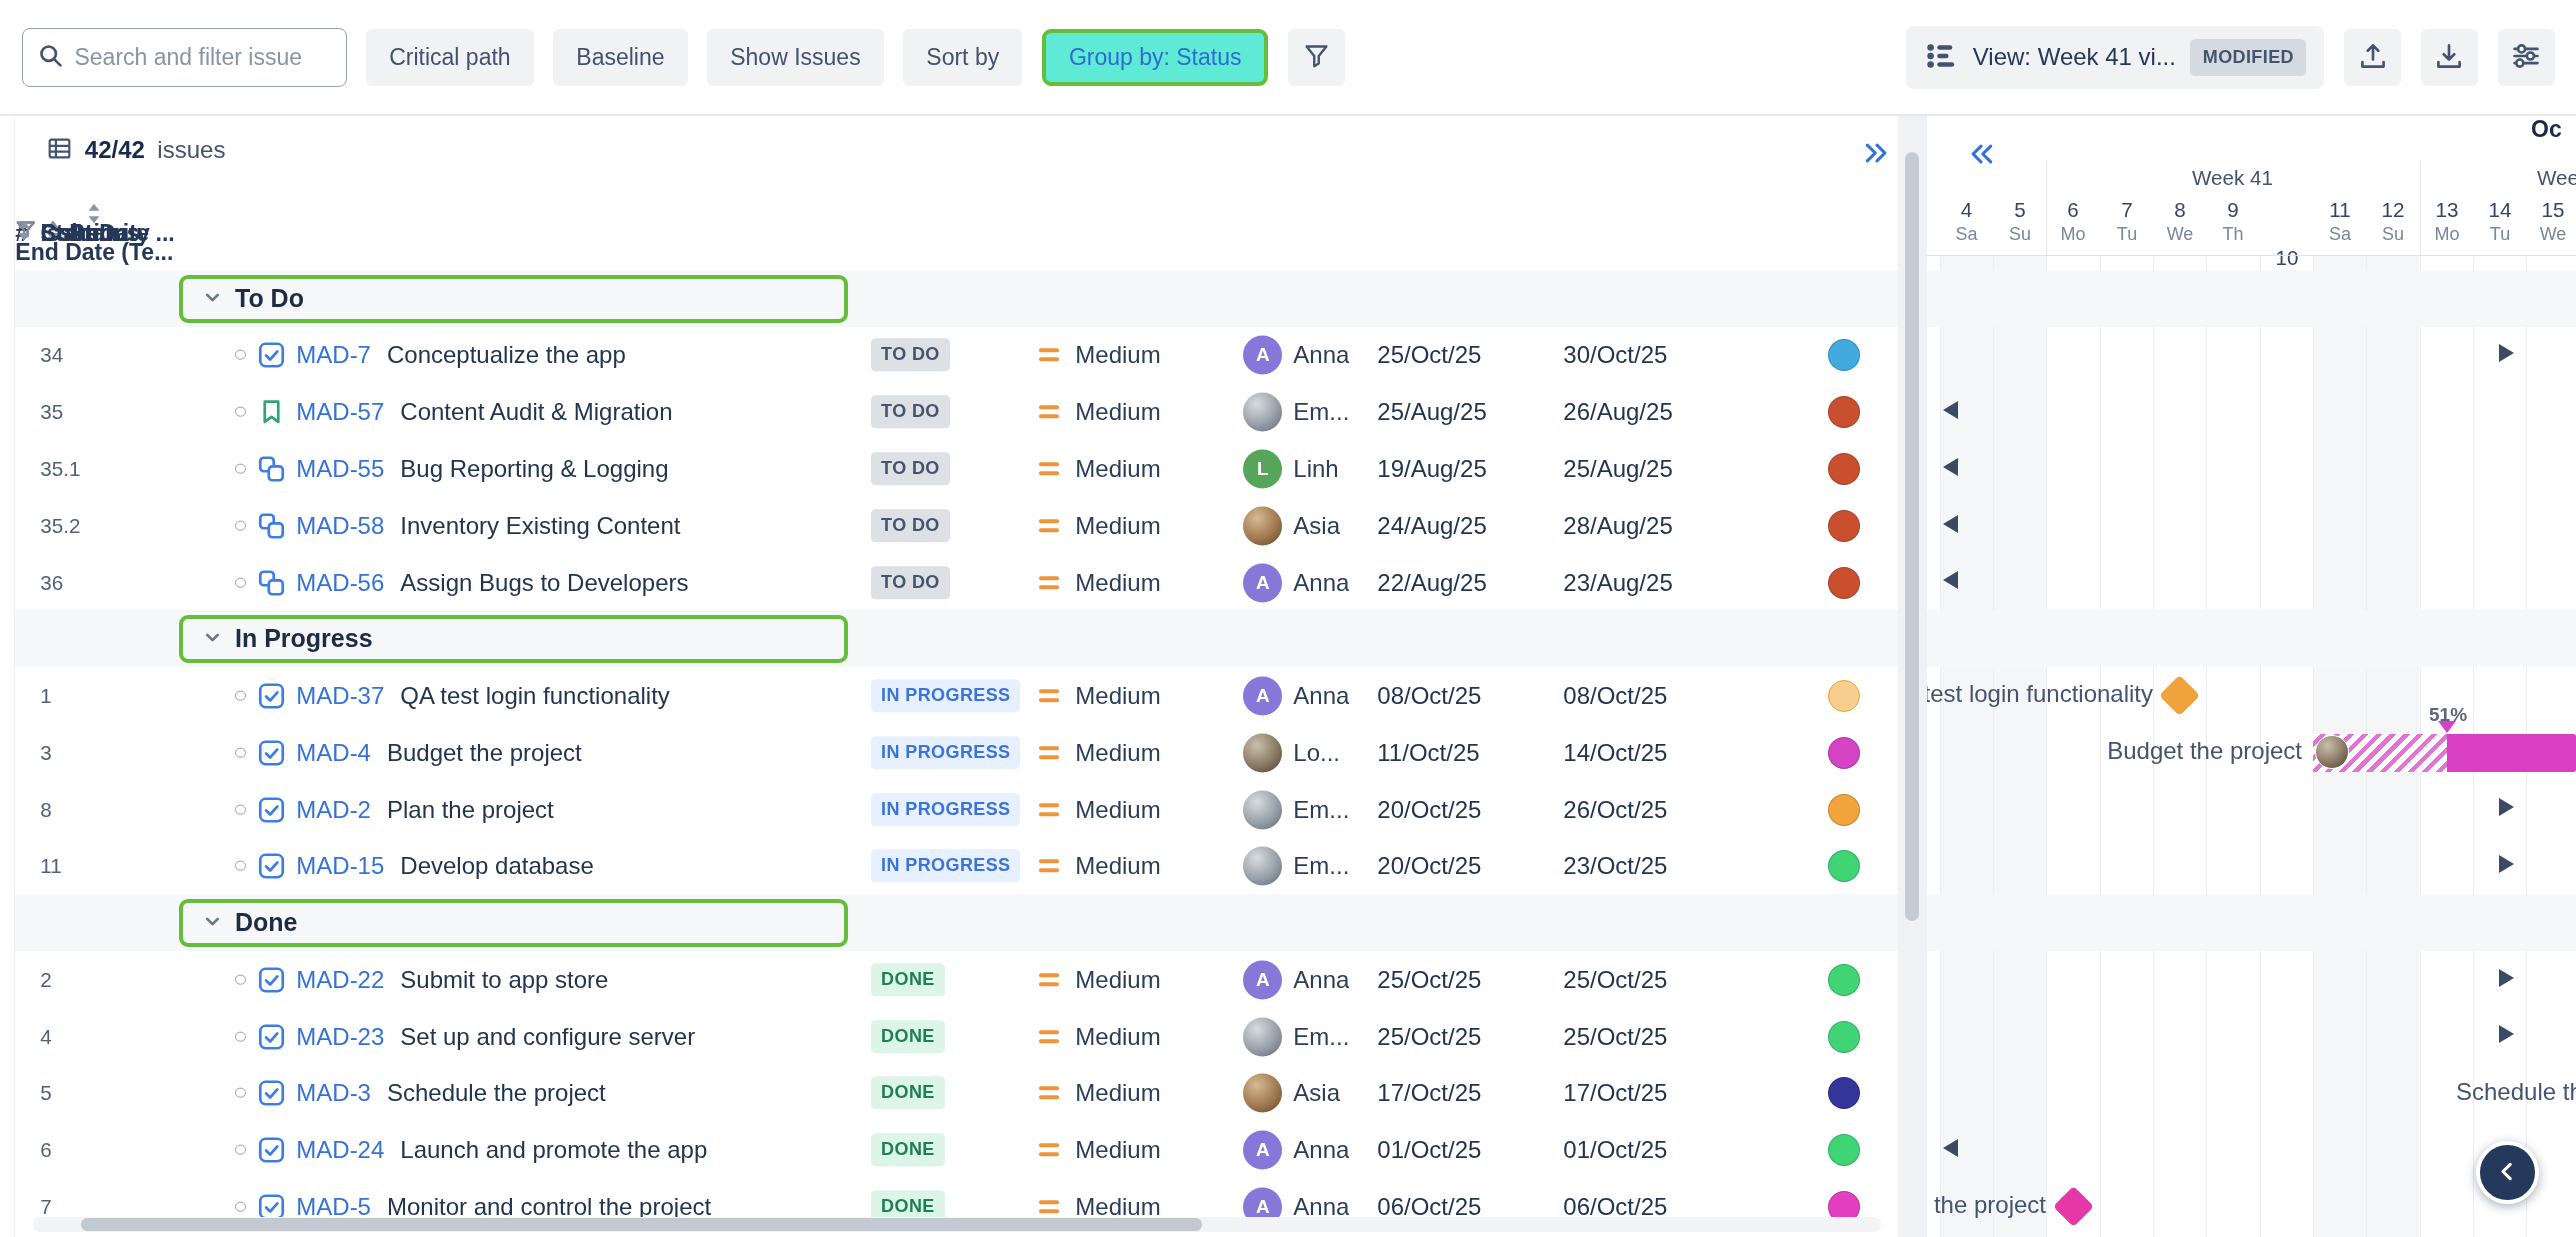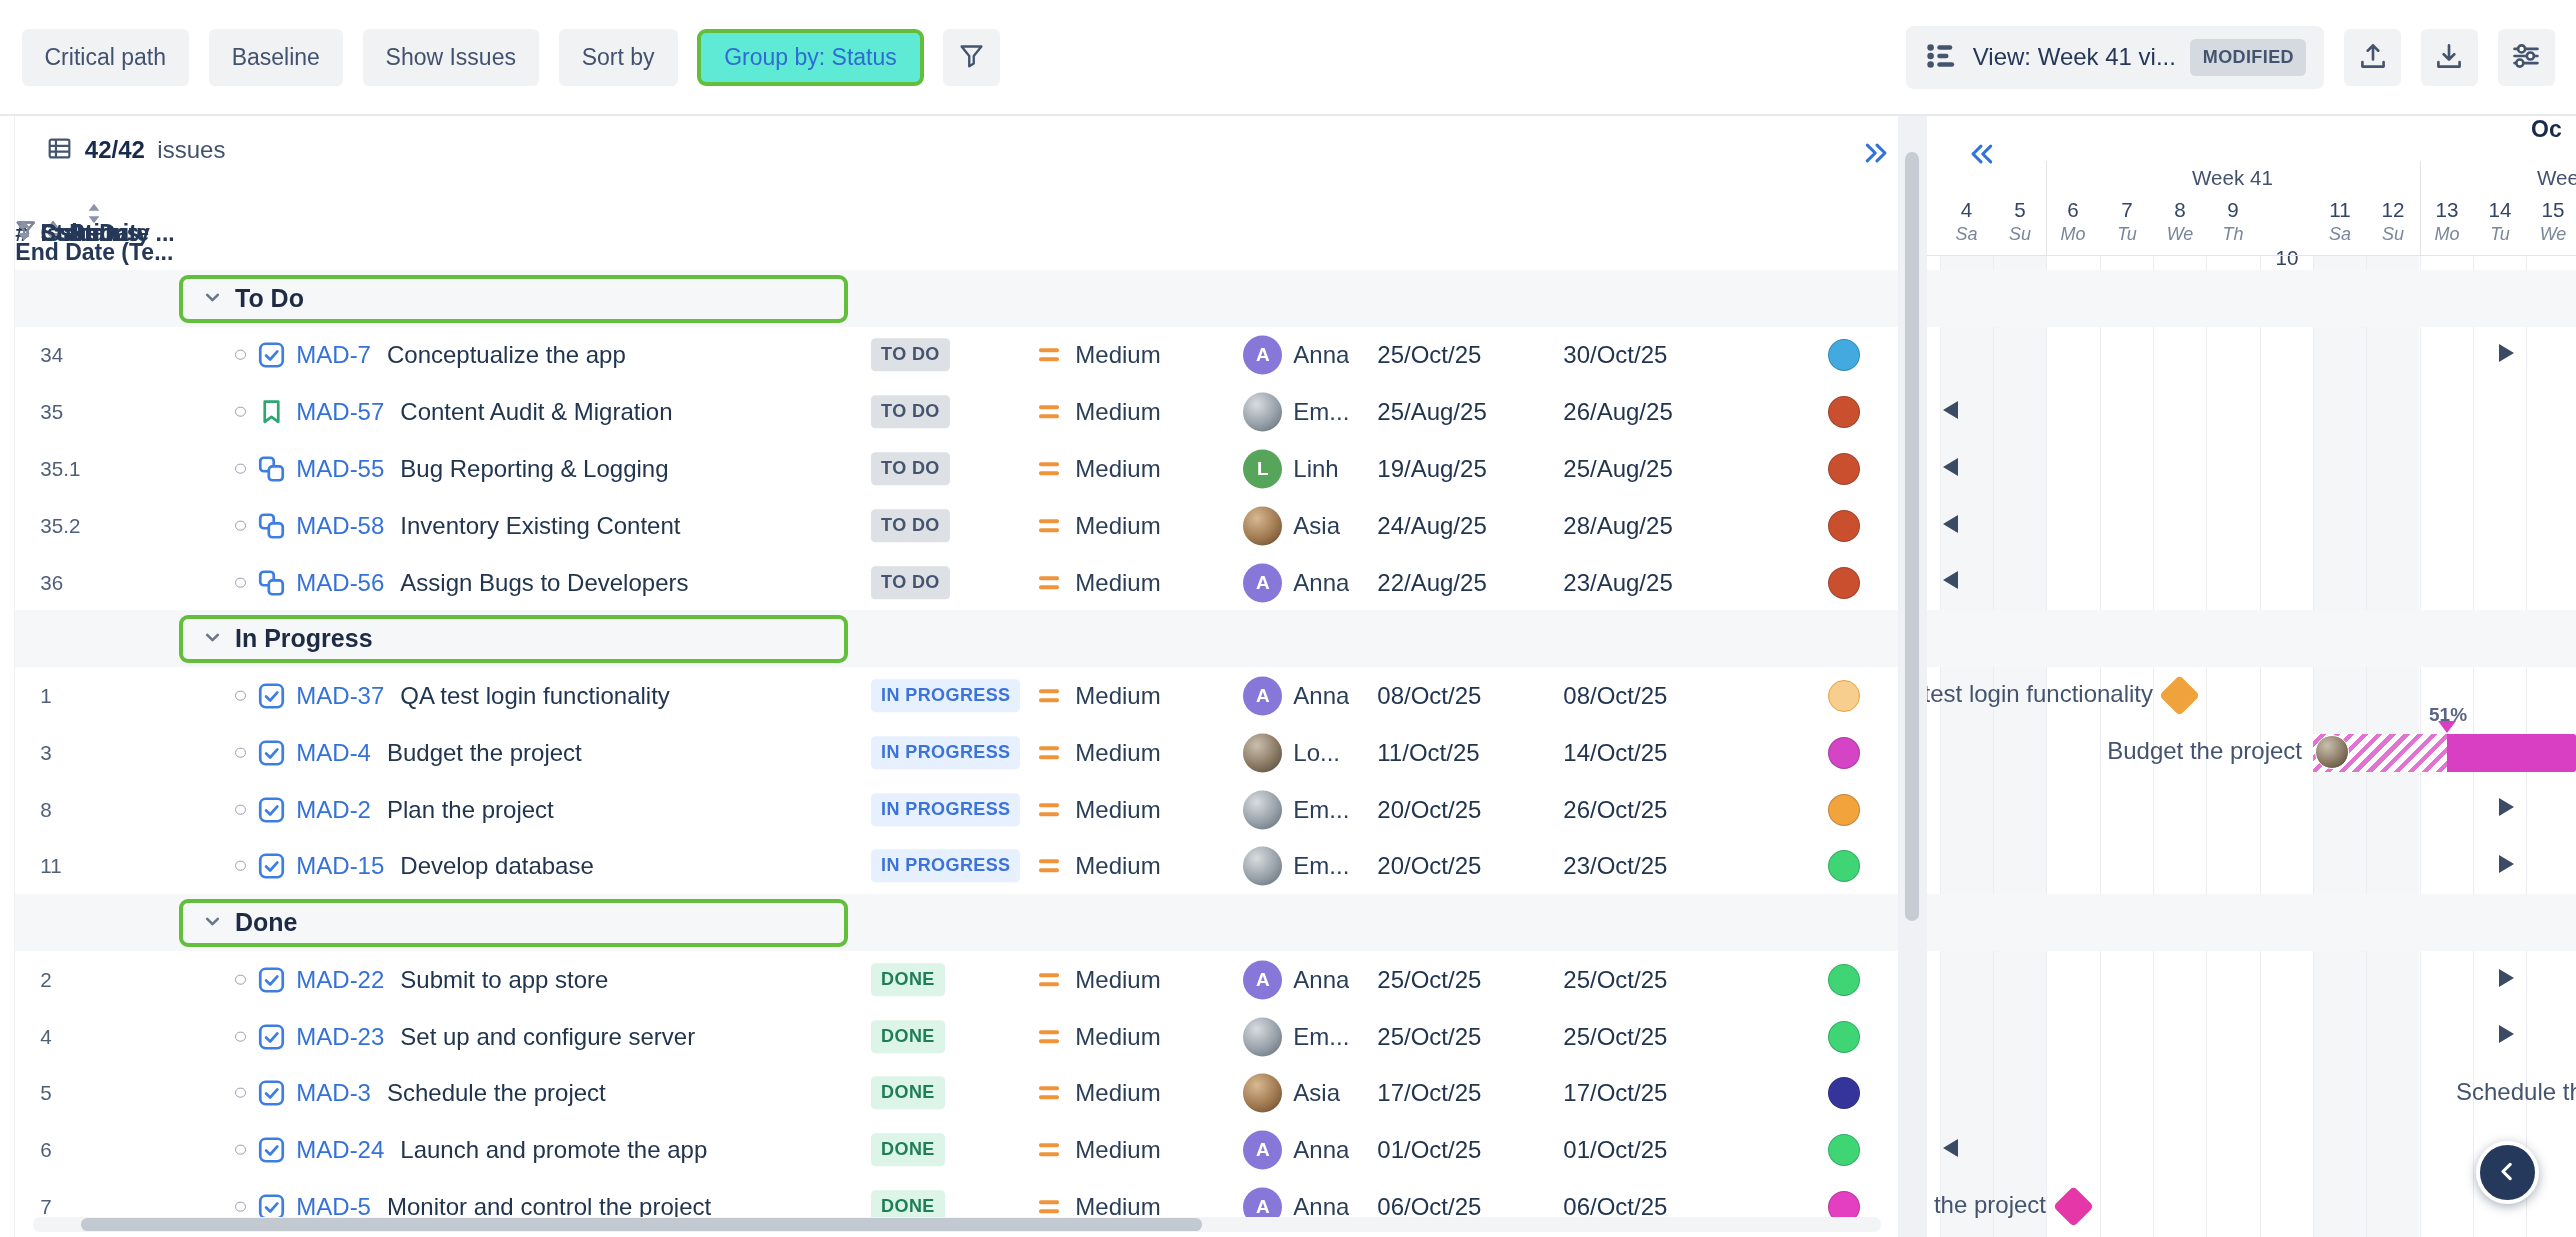--- a/index.html
+++ b/index.html
@@ -84,21 +84,21 @@
 
   
   .gantt-pane { position:absolute; left:1927px; top:116px; width:649px; height:1121px; background:#fff; overflow:hidden; }
   .month-label { position:absolute; left:604px; top:0px; font-size:23px; font-weight:700; color:#172B4D; white-space:nowrap; }
   .collapse-left { position:absolute; left:39px; top:23px; cursor:pointer; background:none; border:none; }
   .wk-label { position:absolute; top:50px; font-size:20.6px; color:#42526E; white-space:nowrap; }
   #wk41 { left:234px; width:143px; text-align:center; }
   #wk42 { left:610px; }
   .day-cell { position:absolute; top:82px; width:54px; text-align:center; }
   .day-num { font-size:20.6px; color:#344563; font-weight:500; }
-  .day-name { font-size:18px; color:#7A869A; margin-top:1.8px;font-style:italic; }
+  .day-name { font-size:18px; color:#7A869A; margin-top:1.8px; }
   .hline { position:absolute; top:139px; left:0; width:649px; height:0.9px; background:#E2E4E8; }
   .wk-sep { position:absolute; top:45px; height:95px; width:0.9px; background:#E2E4E8; }
   .wkend { position:absolute; top:140px; bottom:0; background:#F5F6F8; }
   .vline { position:absolute; top:140px; bottom:0; width:0.9px; background:#ECEDF0; }
   #gantt-rows { position:absolute; left:0; top:0; width:649px; height:1121px; }
   .band-g { position:absolute; left:0; width:649px; height:57px; background:#F6F7F9; }
   .tri-l { position:absolute; left:16px; width:0; height:0; border-top:9.8px solid transparent;
     border-bottom:9.8px solid transparent; border-right:15px solid #3A4B63; cursor:pointer; }
   .tri-r { position:absolute; left:572px; width:0; height:0; border-top:9.8px solid transparent;
     border-bottom:9.8px solid transparent; border-left:15px solid #3A4B63; cursor:pointer; }
@@ -114,20 +114,27 @@
   .pct-label { position:absolute; font-size:19px; font-weight:600; color:#596680; }
 
   .fab { position:absolute; left:2476px; top:1141px; width:63px; height:63px; border-radius:50%;
     background:#24395B; border:4.5px solid #fff; box-shadow:0 2.7px 10.7px rgba(9,30,66,.35);
     display:flex; align-items:center; justify-content:center; cursor:pointer; z-index:10; }
 </style>
 </head>
 <body>
 
 <div class="toolbar">
+  <div class="search-box">
+    <span><svg width="27" height="27" viewBox="0 0 30 30">
+          <circle cx="13" cy="13" r="8" fill="none" stroke="#44546F" stroke-width="3"></circle>
+          <path d="M19 19l7 7" stroke="#44546F" stroke-width="3" stroke-linecap="round"></path>
+        </svg></span>
+    <input type="text" placeholder="Search and filter issue" style="">
+  </div>
   <button class="tb-btn">Critical path</button>
   <button class="tb-btn">Baseline</button>
   <button class="tb-btn">Show Issues</button>
   <button class="tb-btn">Sort by</button>
   <button class="tb-btn groupby">Group by: Status</button>
   <button class="icon-btn">
       <span><svg width="27" height="27" viewBox="0 0 30 30">
           <path d="M4 5h22l-8.5 10.5V24l-5 3V15.5z" fill="none" stroke="#44546F" stroke-width="2.6" stroke-linejoin="round"></path>
         </svg></span>
     </button>

